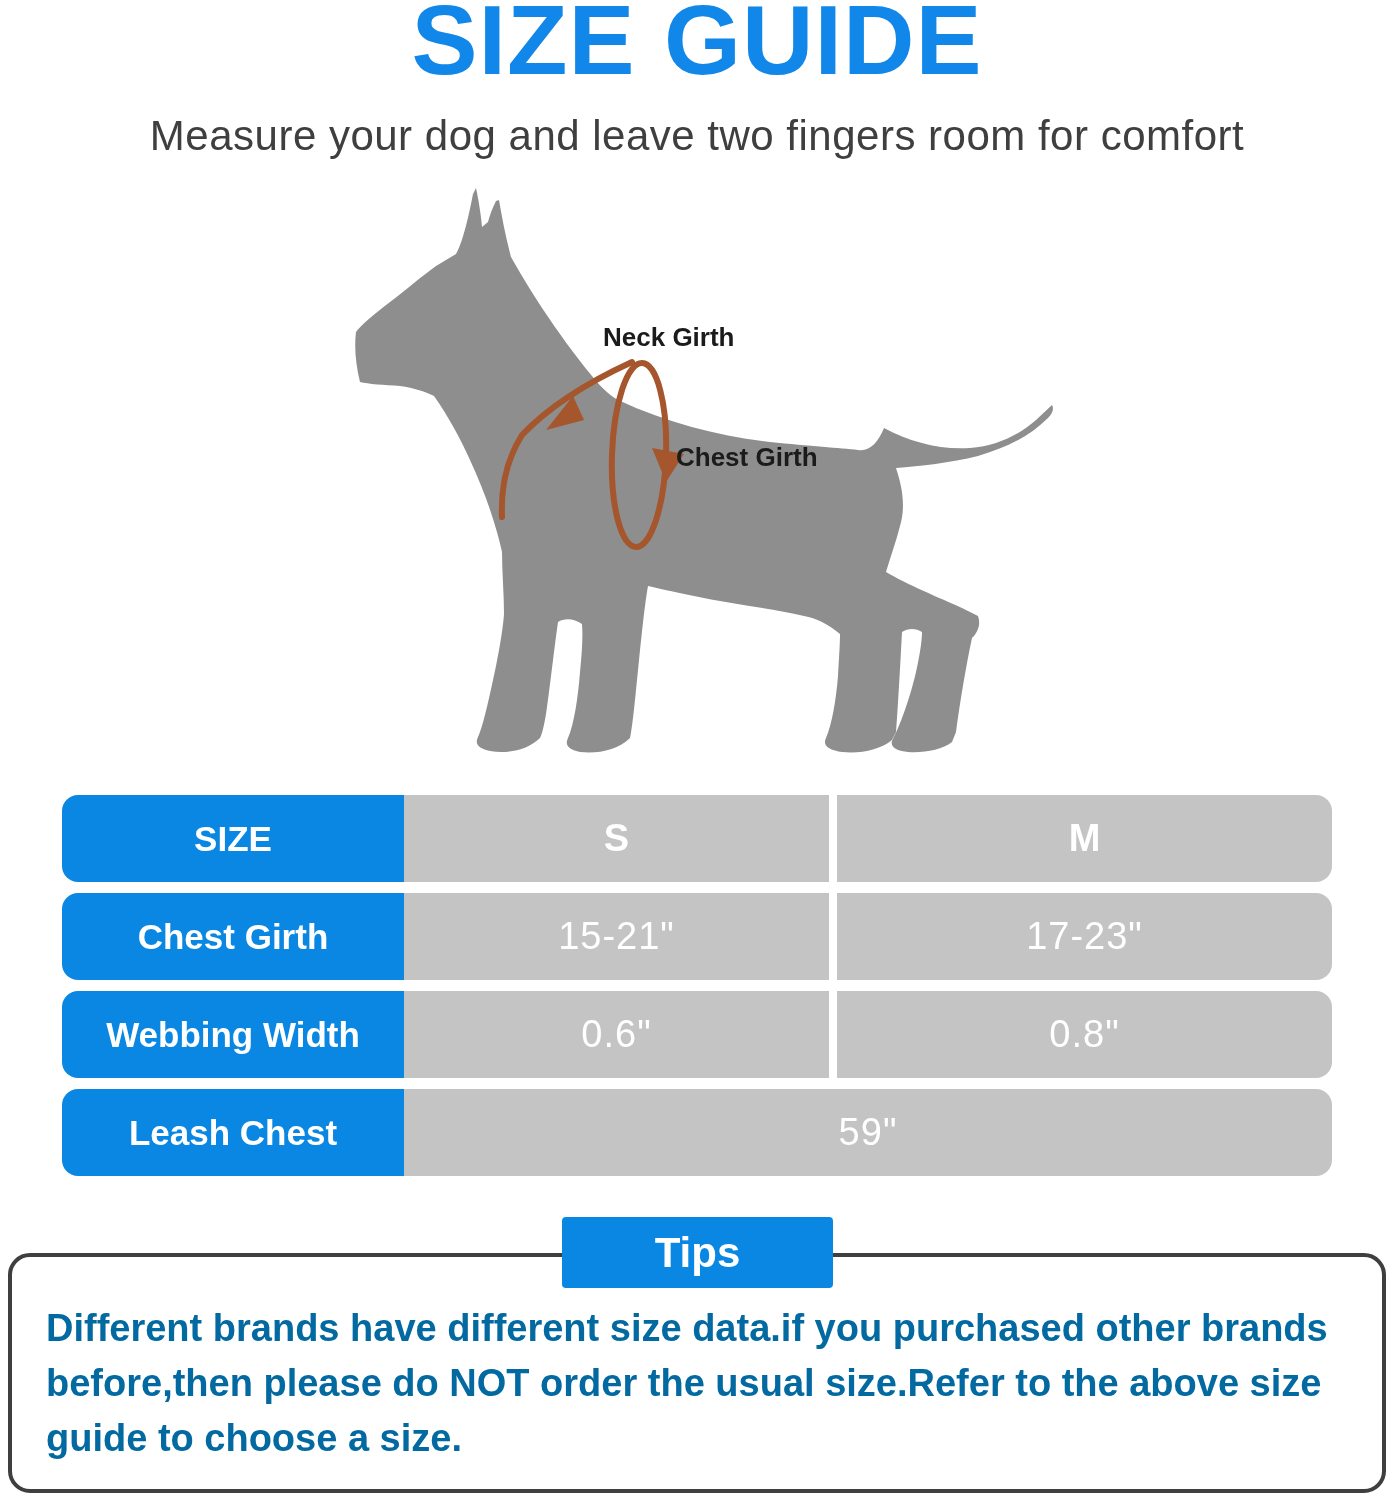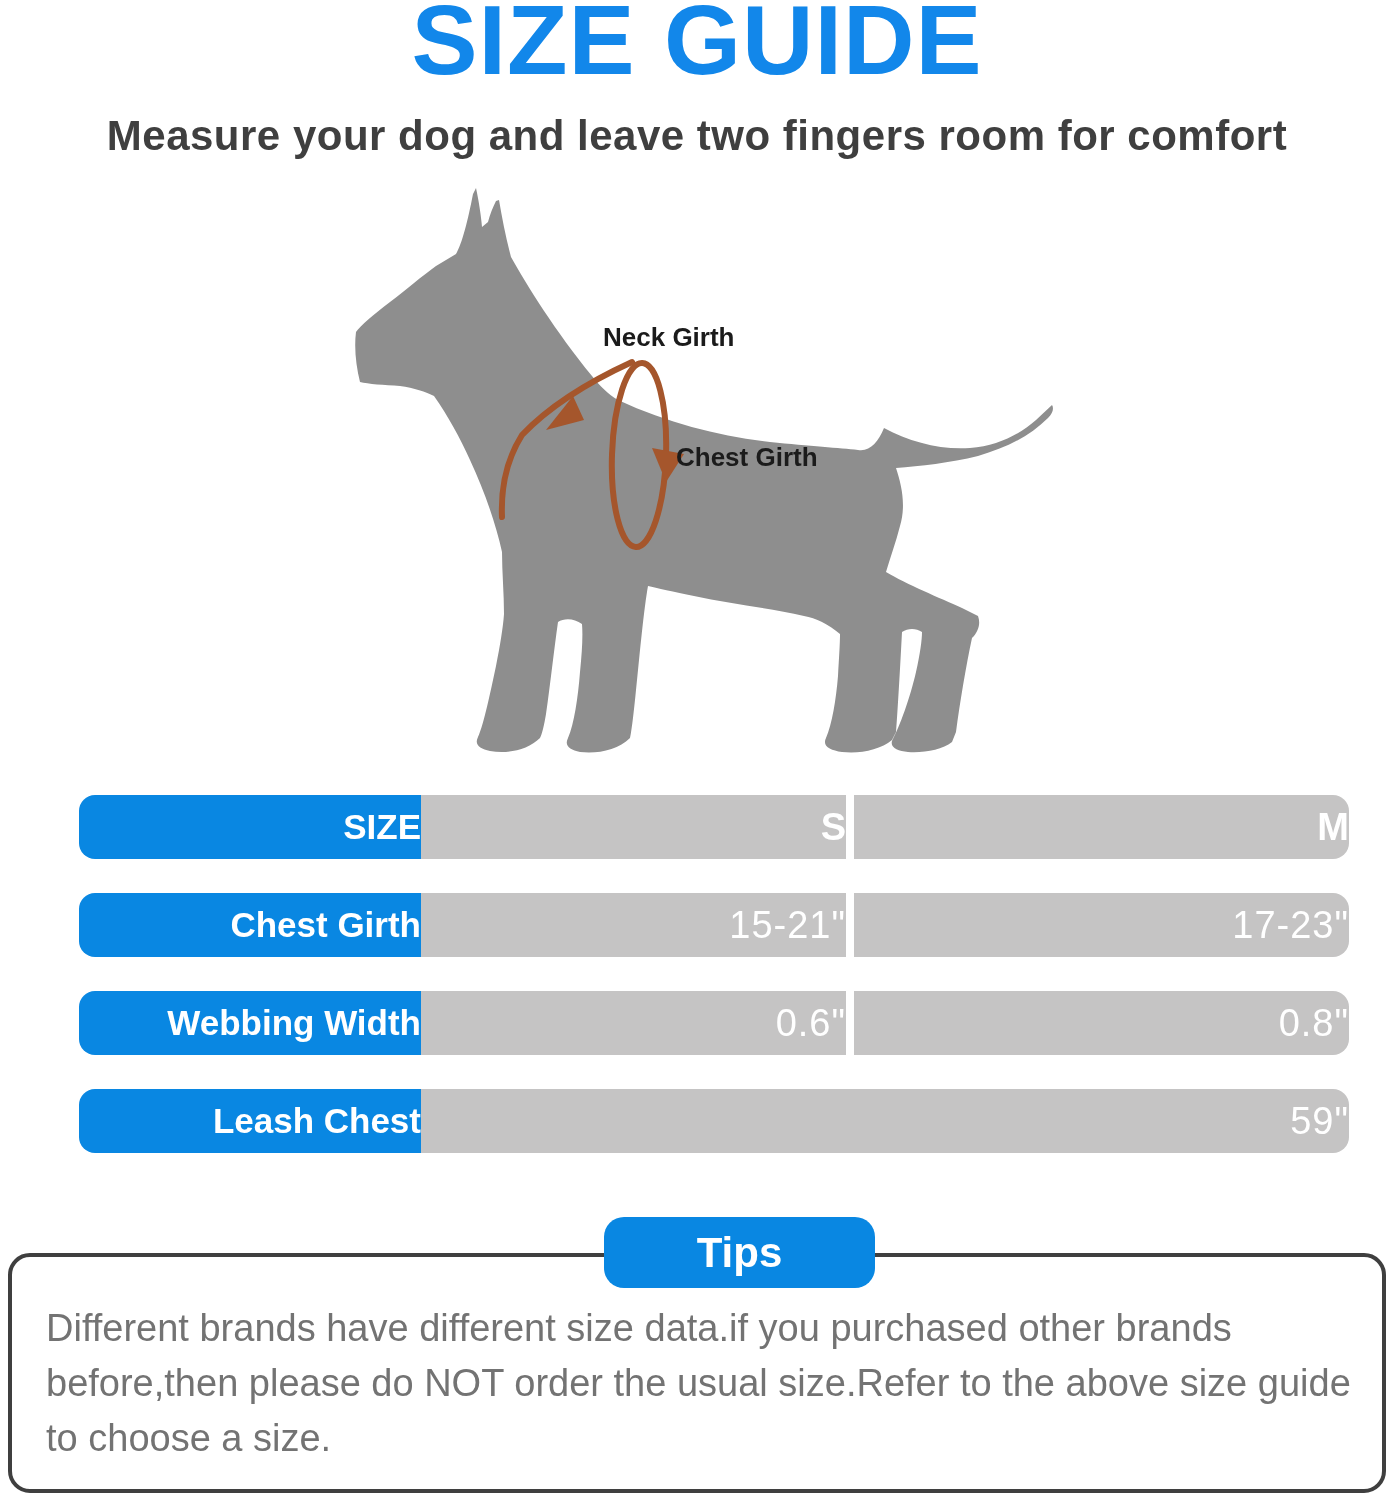--- a/index.html
+++ b/index.html
@@ -3,48 +3,48 @@
 <meta charset="utf-8">
 <style>
   html,body{margin:0;padding:0;background:#ffffff;}
   #page{position:relative;width:1394px;height:1500px;background:#ffffff;overflow:hidden;
         font-family:"Liberation Sans", sans-serif;}
 
   
   #title{position:absolute;top:-12px;left:0;width:100%;text-align:center;
          font-size:99px;font-weight:700;color:#1287ea;letter-spacing:1px;line-height:1.05;}
   #subtitle{position:absolute;top:112px;left:0;width:100%;text-align:center;
-            font-size:42px;font-weight:700;color:#3f3f3f;letter-spacing:0.5px;}
+            font-size:42px;font-weight:400;color:#3f3f3f;letter-spacing:0.5px;}
 
   
   #dog-svg{position:absolute;left:330px;top:180px;width:760px;height:600px;}
   .girth-label{position:absolute;font-size:26px;font-weight:700;color:#1b1b1b;white-space:nowrap;}
   #neck-label{left:603px;top:322px;}
   #chest-label{left:676px;top:442px;}
 
   
   #size-table{position:absolute;left:62px;top:795px;width:1270px;}
   .t-row{position:relative;height:87px;margin-bottom:11px;}
-  .cell{position:absolute;top:0;height:64px;display:flex;align-items:center;justify-content:flex-end;margin-left:17px;}
+  .cell{position:absolute;top:0;height:87px;display:flex;align-items:center;justify-content:center;}
   .label-cell{left:0;width:342px;background:#0987e2;border-radius:16px 0 0 16px;
               color:#ffffff;font-weight:700;font-size:35px;}
   .s-cell{left:342px;width:425px;background:#c5c4c4;}
   .m-cell{left:775px;width:495px;background:#c5c4c4;border-radius:0 16px 16px 0;}
   .full-cell{left:342px;width:928px;background:#c5c4c4;border-radius:0 16px 16px 0;}
   .colhead{color:#ffffff;font-weight:700;font-size:38px;}
   .val{color:#ffffff;font-weight:400;font-size:38px;letter-spacing:1px;}
 
   
   #tips-box{position:absolute;left:8px;top:1253px;width:1378px;height:240px;box-sizing:border-box;
             border:4px solid #3f3f3f;border-radius:22px;background:#ffffff;}
   #tips-badge{position:absolute;left:562px;top:1217px;width:271px;height:71px;background:#0987e2;
-              border-radius:20px;display:flex;align-items:center;justify-content:center;
-              color:#ffffff;font-size:42px;font-weight:700;z-index:2;margin-left:42px;}
+              border-radius:4px;display:flex;align-items:center;justify-content:center;
+              color:#ffffff;font-size:42px;font-weight:700;z-index:2;}
   #tips-text{position:absolute;left:34px;top:44px;width:1318px;
-             font-size:38px;font-weight:400;color:#737373;line-height:55px;text-align:left;}
+             font-size:38px;font-weight:700;color:#0369a1;line-height:55px;text-align:left;}
 </style>
 </head>
 <body>
 
 <div id="page">
 
   <div id="title">SIZE GUIDE</div>
   <div id="subtitle">Measure your dog and leave two fingers room for comfort</div>
 
   <svg id="dog-svg" viewBox="0 0 760 600">

